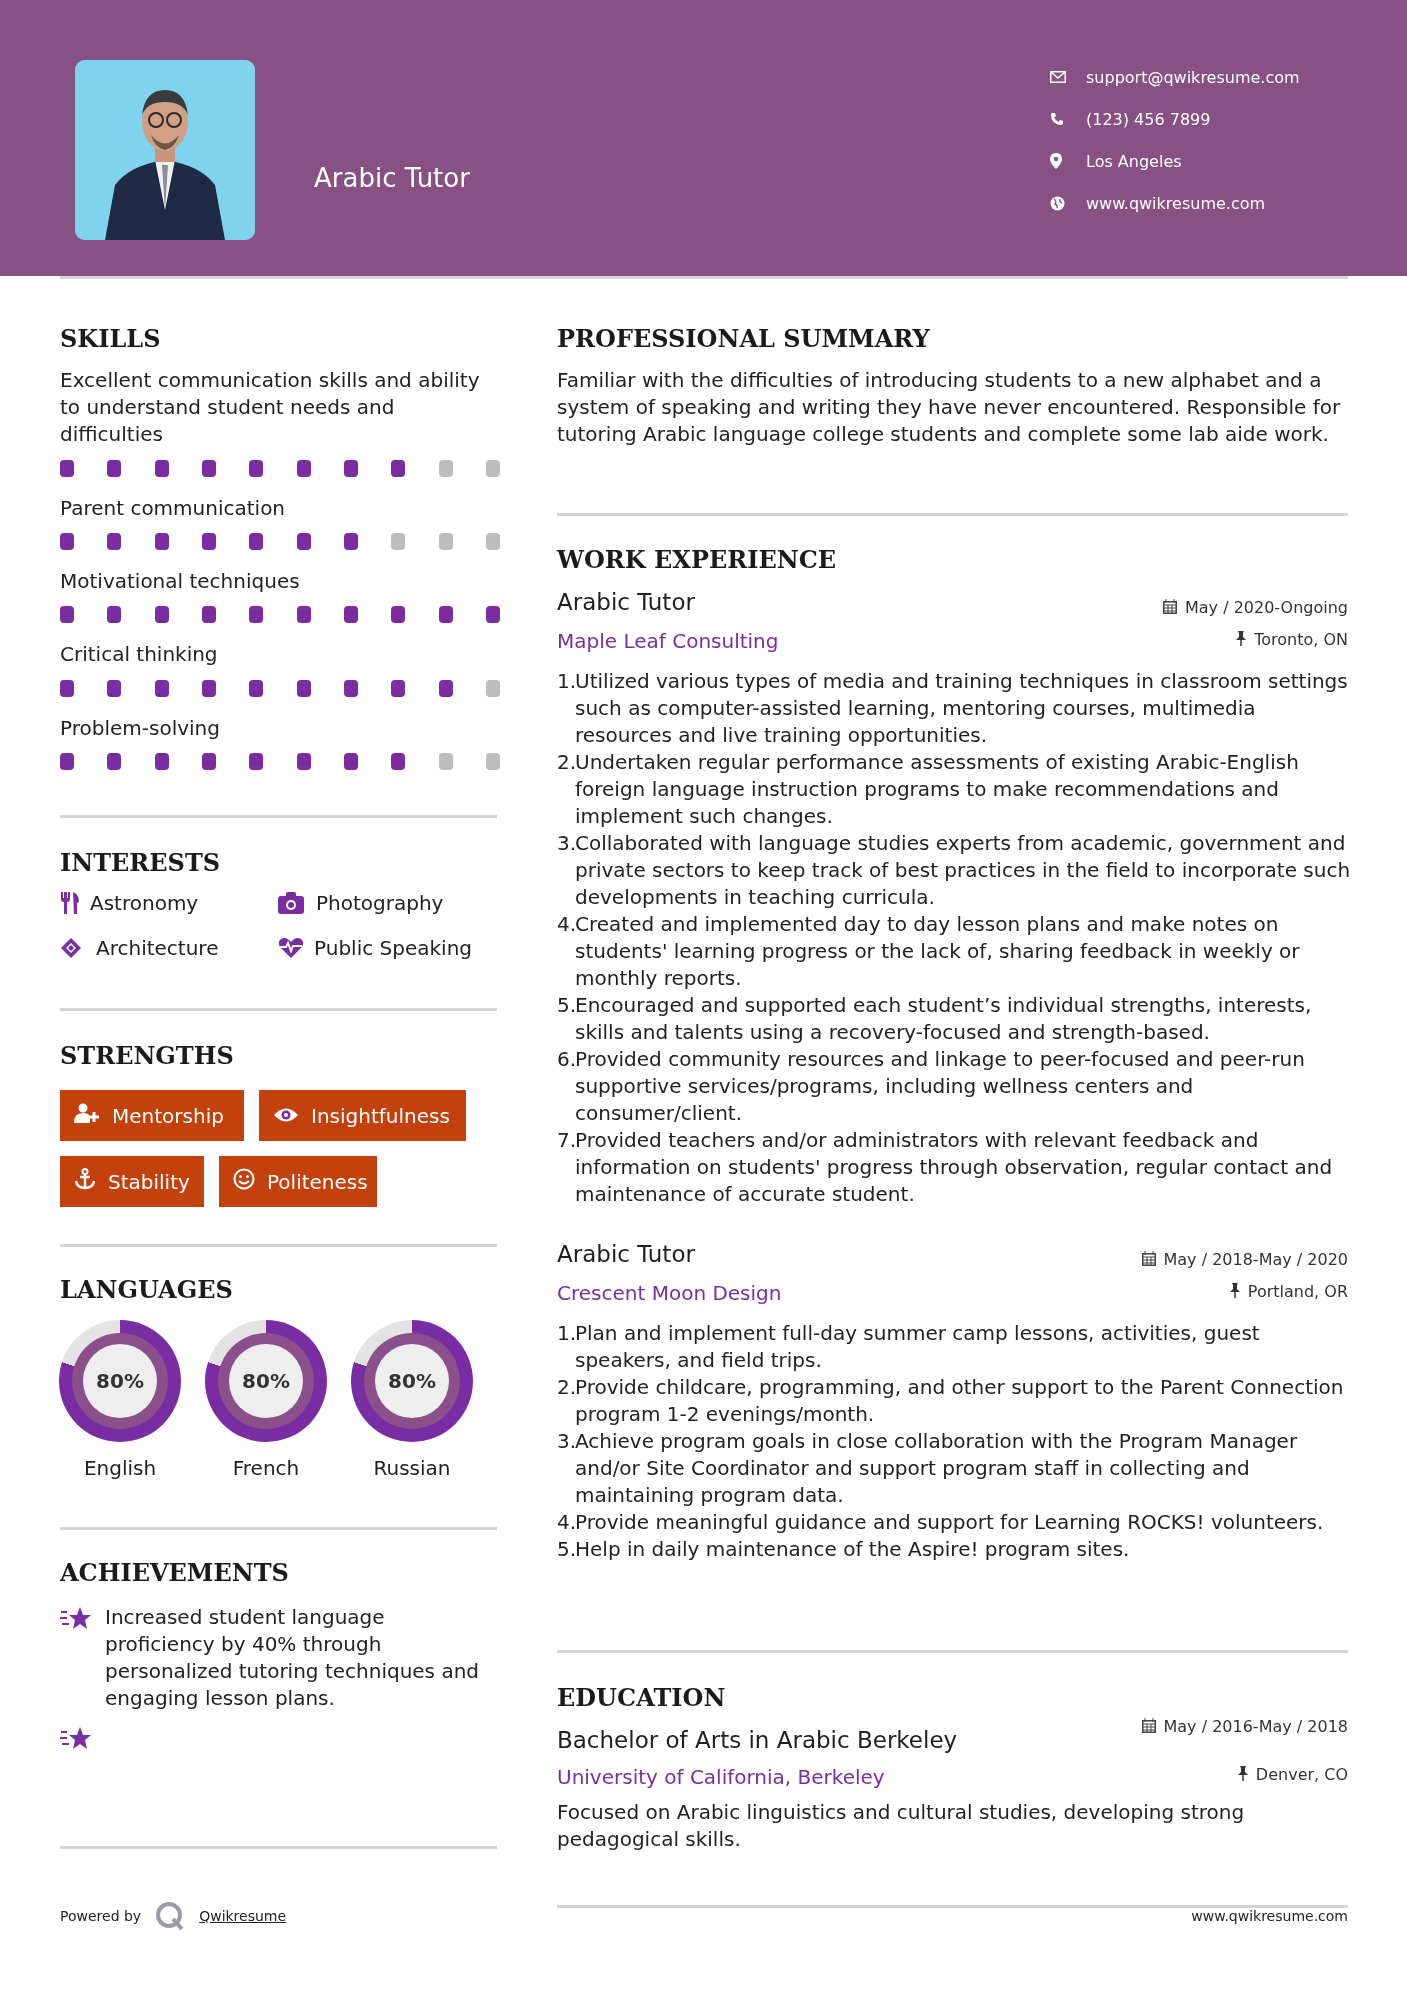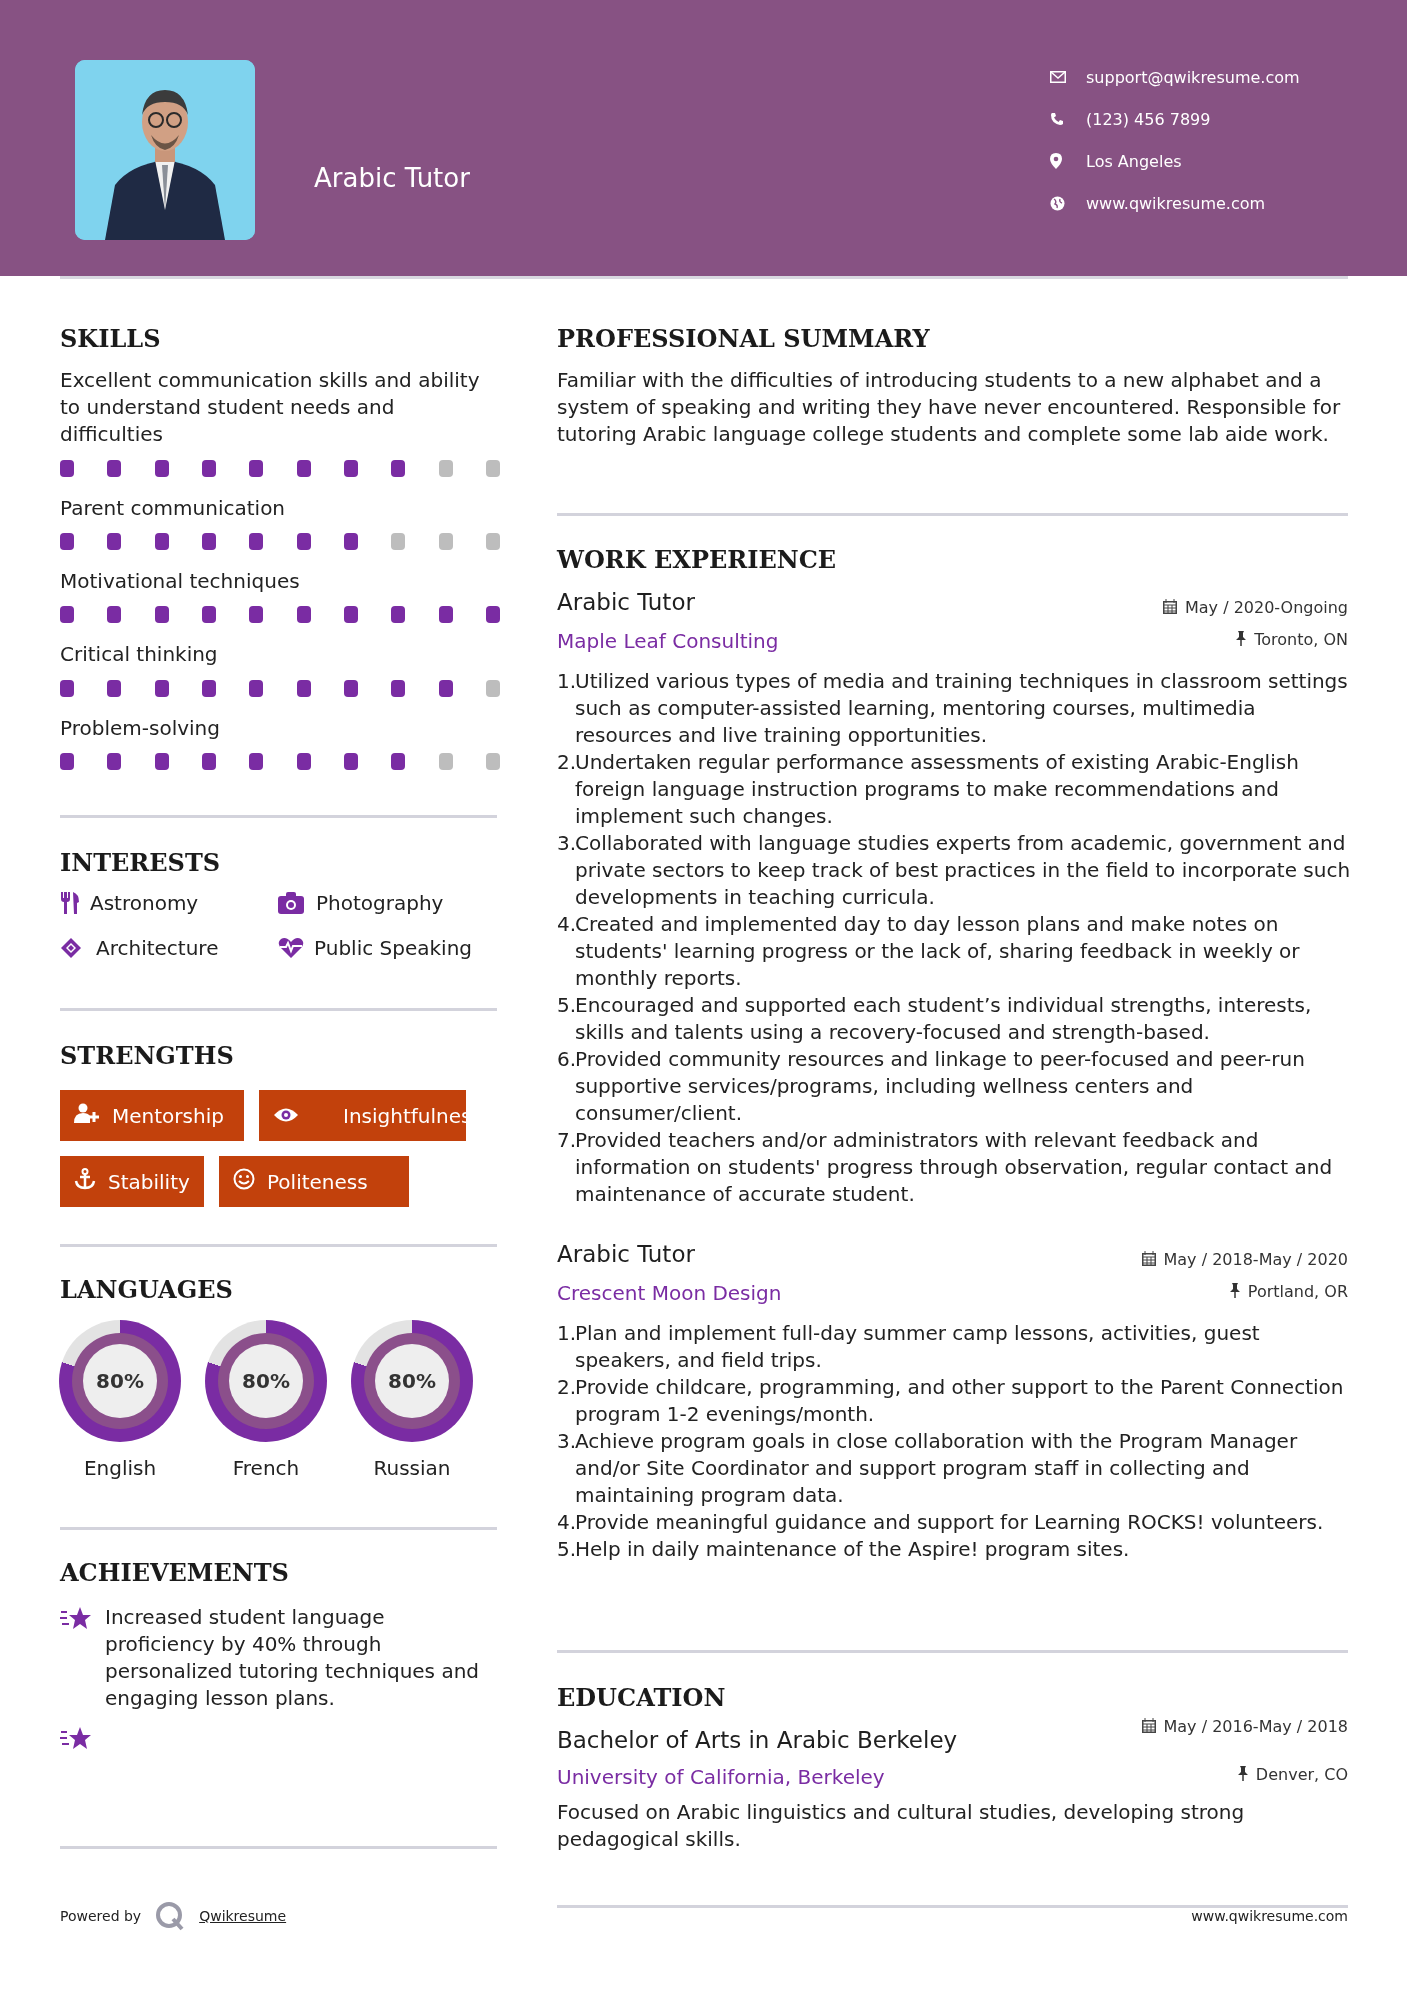--- a/index.html
+++ b/index.html
@@ -239,40 +239,40 @@
 <div class="badge" style="left:60px; top:1090px; width:184px;">
   <span class="ic">
     <svg width="26" height="20" viewBox="0 0 26 20">
         <circle cx="9" cy="5" r="4.5" fill="#fff"></circle>
         <path d="M0 20 Q0 10 9 10 Q14 10 16 13 L16 20 Z" fill="#fff"></path>
         <path d="M20 9 L20 19 M15 14 L25 14" stroke="#fff" stroke-width="3"></path>
       </svg>
   </span>
   <span>Mentorship</span>
 </div>
-<div class="badge" style="left:259px; top:1090px; width:207px;gap:32px;">
+<div class="badge" style="left:259px; top:1090px; width:207px;">
   <span class="ic">
     <svg width="26" height="16" viewBox="0 0 26 16">
         <path d="M1 8 Q13 -5 25 8 Q13 21 1 8 Z" fill="#fff"></path>
         <circle cx="13" cy="8" r="4.5" fill="#7a2ca3"></circle>
         <circle cx="13" cy="8" r="2" fill="#fff"></circle>
       </svg>
   </span>
   <span>Insightfulness</span>
 </div>
 <div class="badge" style="left:60px; top:1156px; width:144px;">
   <span class="ic">
     <svg width="22" height="22" viewBox="0 0 22 22">
         <circle cx="11" cy="3.5" r="2.5" fill="none" stroke="#fff" stroke-width="2"></circle>
         <path d="M11 6 L11 20 M6 9 L16 9 M2 13 Q3 20 11 20 Q19 20 20 13" fill="none" stroke="#fff" stroke-width="2.5"></path>
       </svg>
   </span>
   <span>Stability</span>
 </div>
-<div class="badge" style="left:219px; top:1156px; width:190px;">
+<div class="badge" style="left:219px; top:1156px; width:158px;">
   <span class="ic">
     <svg width="22" height="22" viewBox="0 0 22 22">
         <circle cx="11" cy="11" r="9.5" fill="none" stroke="#fff" stroke-width="2"></circle>
         <circle cx="7.5" cy="8.5" r="1.5" fill="#fff"></circle>
         <circle cx="14.5" cy="8.5" r="1.5" fill="#fff"></circle>
         <path d="M6 13 Q11 18 16 13" fill="none" stroke="#fff" stroke-width="2"></path>
       </svg>
   </span>
   <span>Politeness</span>
 </div>

